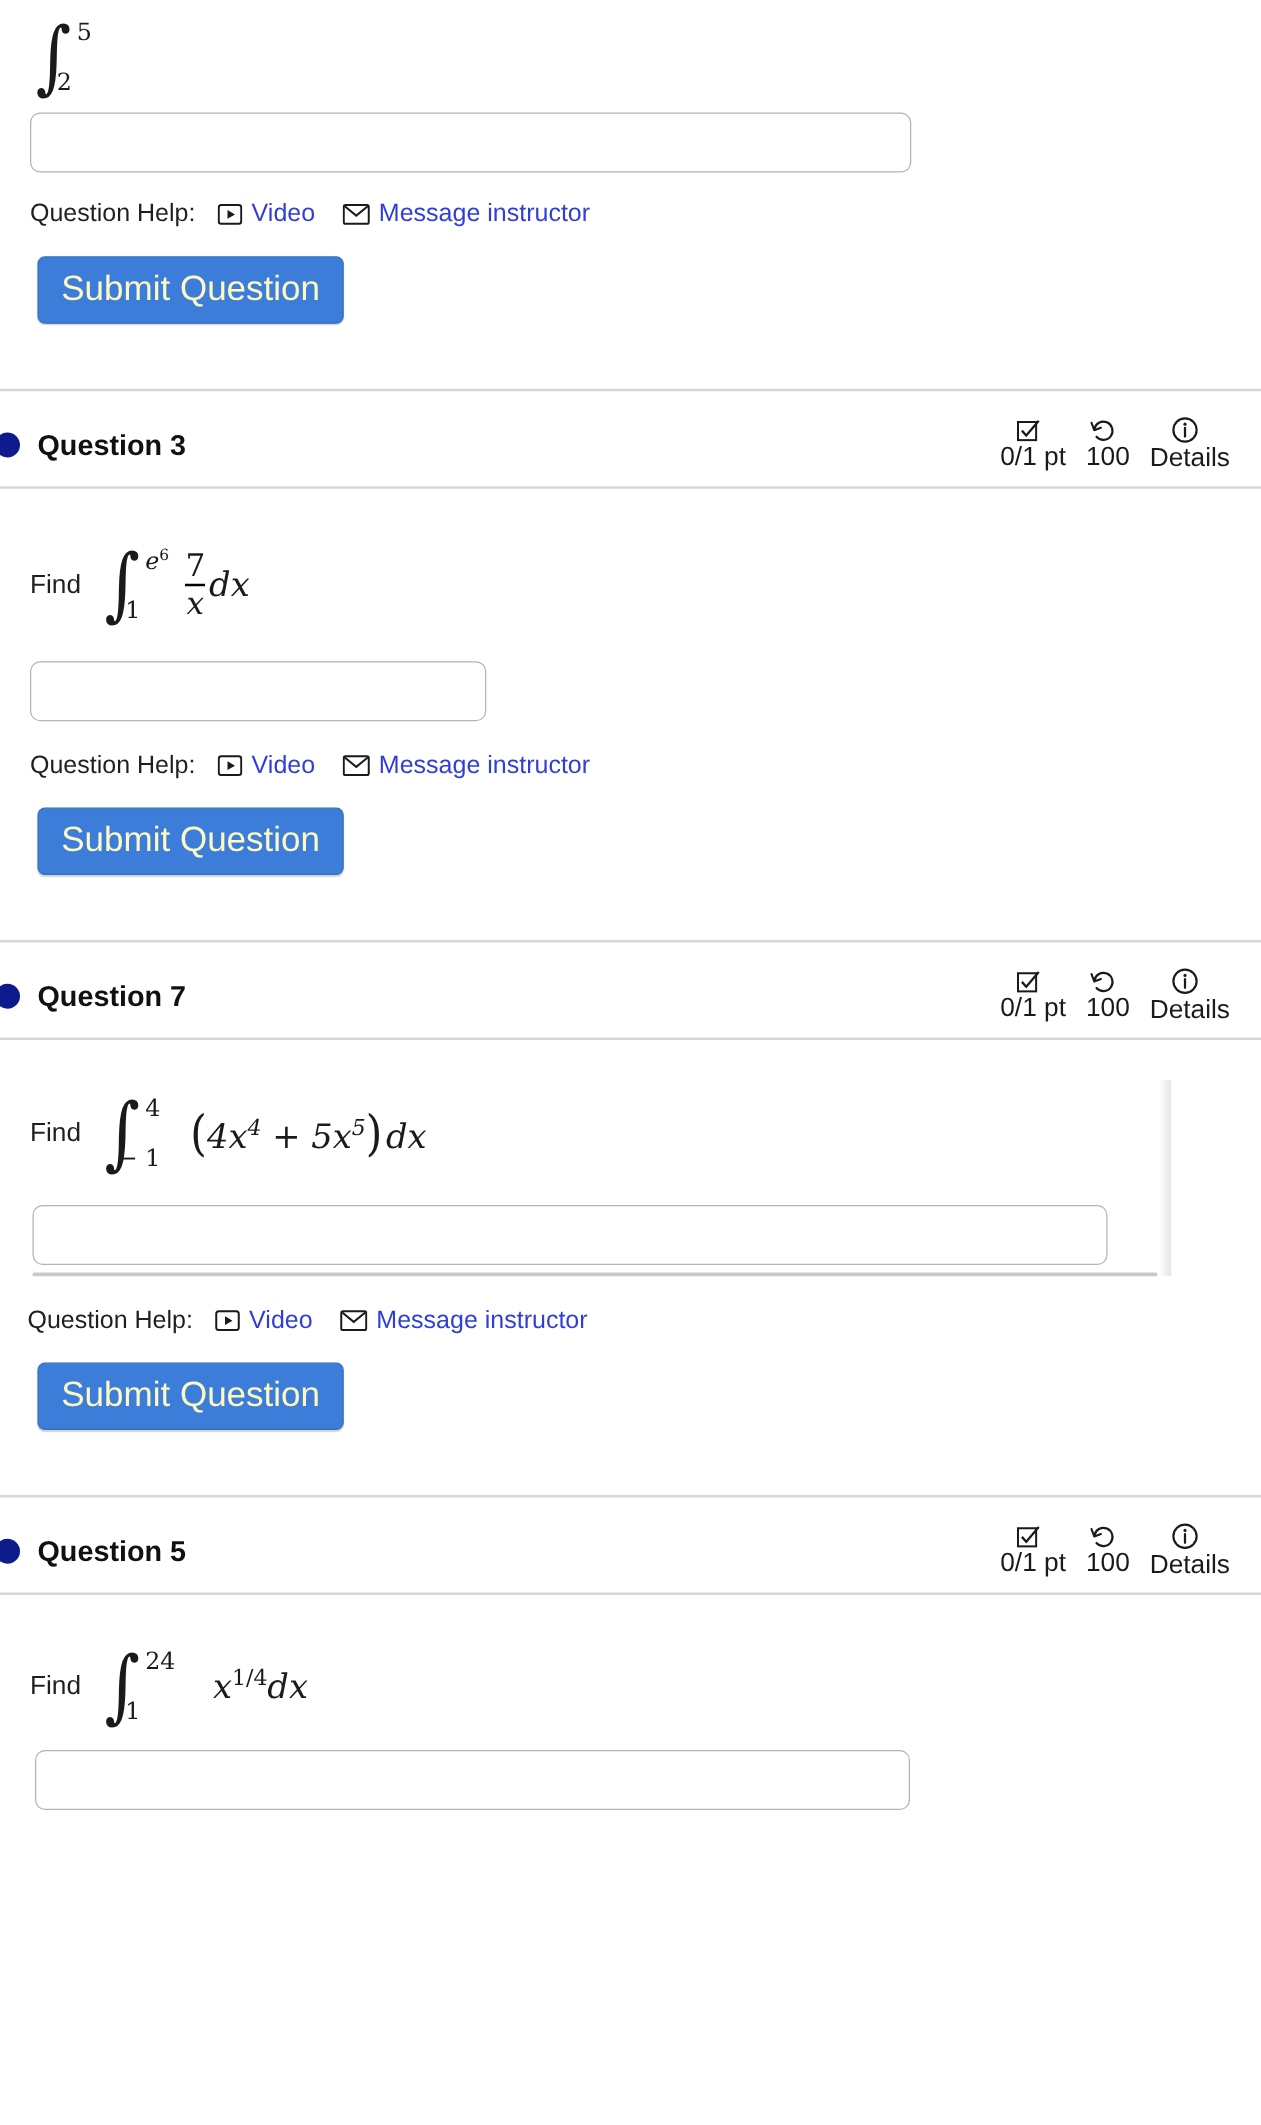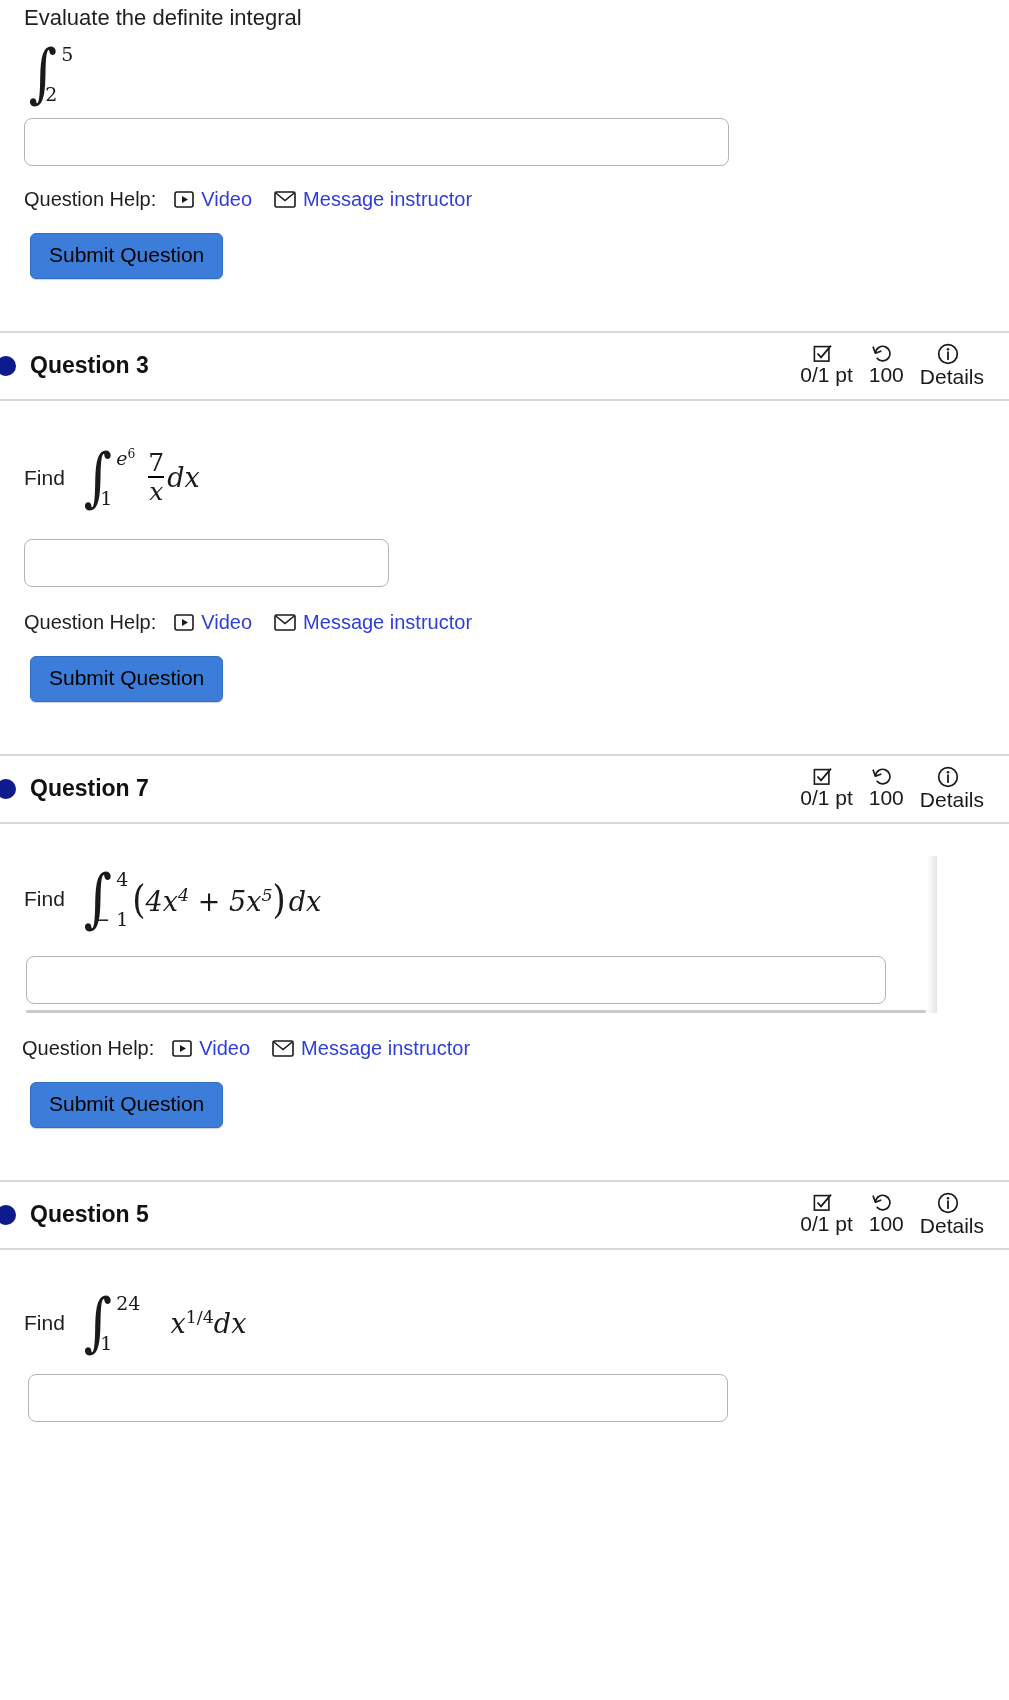--- a/index.html
+++ b/index.html
@@ -124,39 +124,39 @@
     margin-right: 7px;
     color: #1a1a1a;
   }
 
   
   .submit-btn {
     margin-left: 30px;
     background: #3b7dd8;
     border: 1px solid #3071c4;
     border-radius: 6px;
-    color: #000000;
-    font-size: 21px;
+    color: #fef9c3;
+    font-size: 28px;
     font-family: "Liberation Sans", sans-serif;
     padding: 9px 18px 11px 18px;
     cursor: pointer;
     box-shadow: 0 1px 1px rgba(0,0,0,.18);
   }
 
   
   .qsep {
     border: 0;
     border-top: 2px solid #d7d7d7;
     margin: 0;
   }
   .qhead {
     display: flex;
     align-items: center;
     justify-content: space-between;
-    padding: 10px 25px 10px 0;
+    padding: 20px 25px 10px 0;
   }
   .qhead-left { display: flex; align-items: center; }
   .q-dot {
     width: 20px; height: 20px;
     border-radius: 50%;
     background: #0d1b8c;
     margin: 0 14px 0 0;
     margin-left: -4px;
     flex: none;
   }
@@ -190,21 +190,20 @@
   }
   .spacer { width: 100%; }
 </style>
 </head>
 <body>
 
 <div class="page">
 
   <div style="padding-top:4px;">
 
-    <div class="prompt">Evaluate the definite integral</div>
 
     <div class="mrow" style="margin-top:4px; height:76px;">
       <span class="intg">
         <span class="intsign">∫</span>
         <span class="lims">
           <span class="lim-up">5</span>
           <span class="lim-lo">2</span>
         </span>
       </span>
     </div>
@@ -378,21 +377,21 @@
 
       <div class="mrow" style="margin-top:32px; height:86px;">
         <span class="findword">Find</span>
         <span class="intg">
           <span class="intsign">∫</span>
           <span class="lims">
             <span class="lim-up">4</span>
             <span class="lim-lo" style="margin-left:-14px">− 1</span>
           </span>
         </span>
-        <span class="body-expr" style="margin-left:2px;text-align:center;">
+        <span class="body-expr" style="margin-left:22px;text-align:center;">
           <span class="paren">(</span><span>4</span><span>x</span><span class="sup">4</span>&nbsp;<span style="font-style:normal">+</span>&nbsp;<span>5</span><span>x</span><span class="sup">5</span><span class="paren">)</span><span style="margin-left:3px">dx</span>
         </span>
       </div>
 
       <div class="answer-wrap" style="margin-top:14px; padding-left:26px;">
         <input class="answer-box" style="width: 860px;" type="text" value="" placeholder="">
       </div>
 
       <div style="padding-left:26px; padding-top:6px; width:900px;">
         <div class="hscroll-bar"></div>

